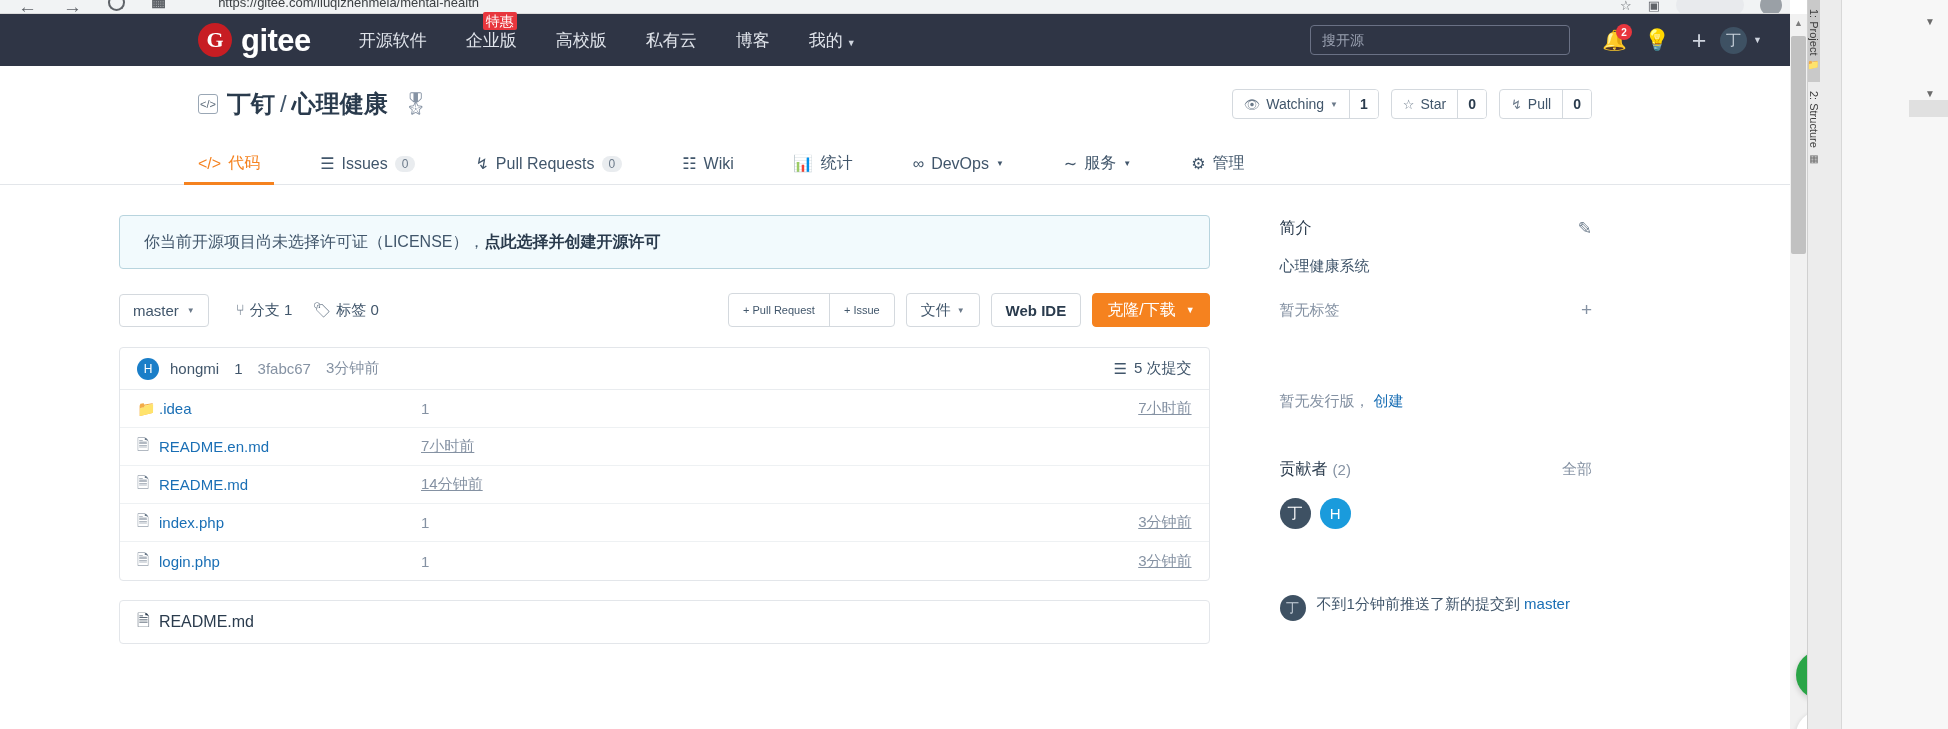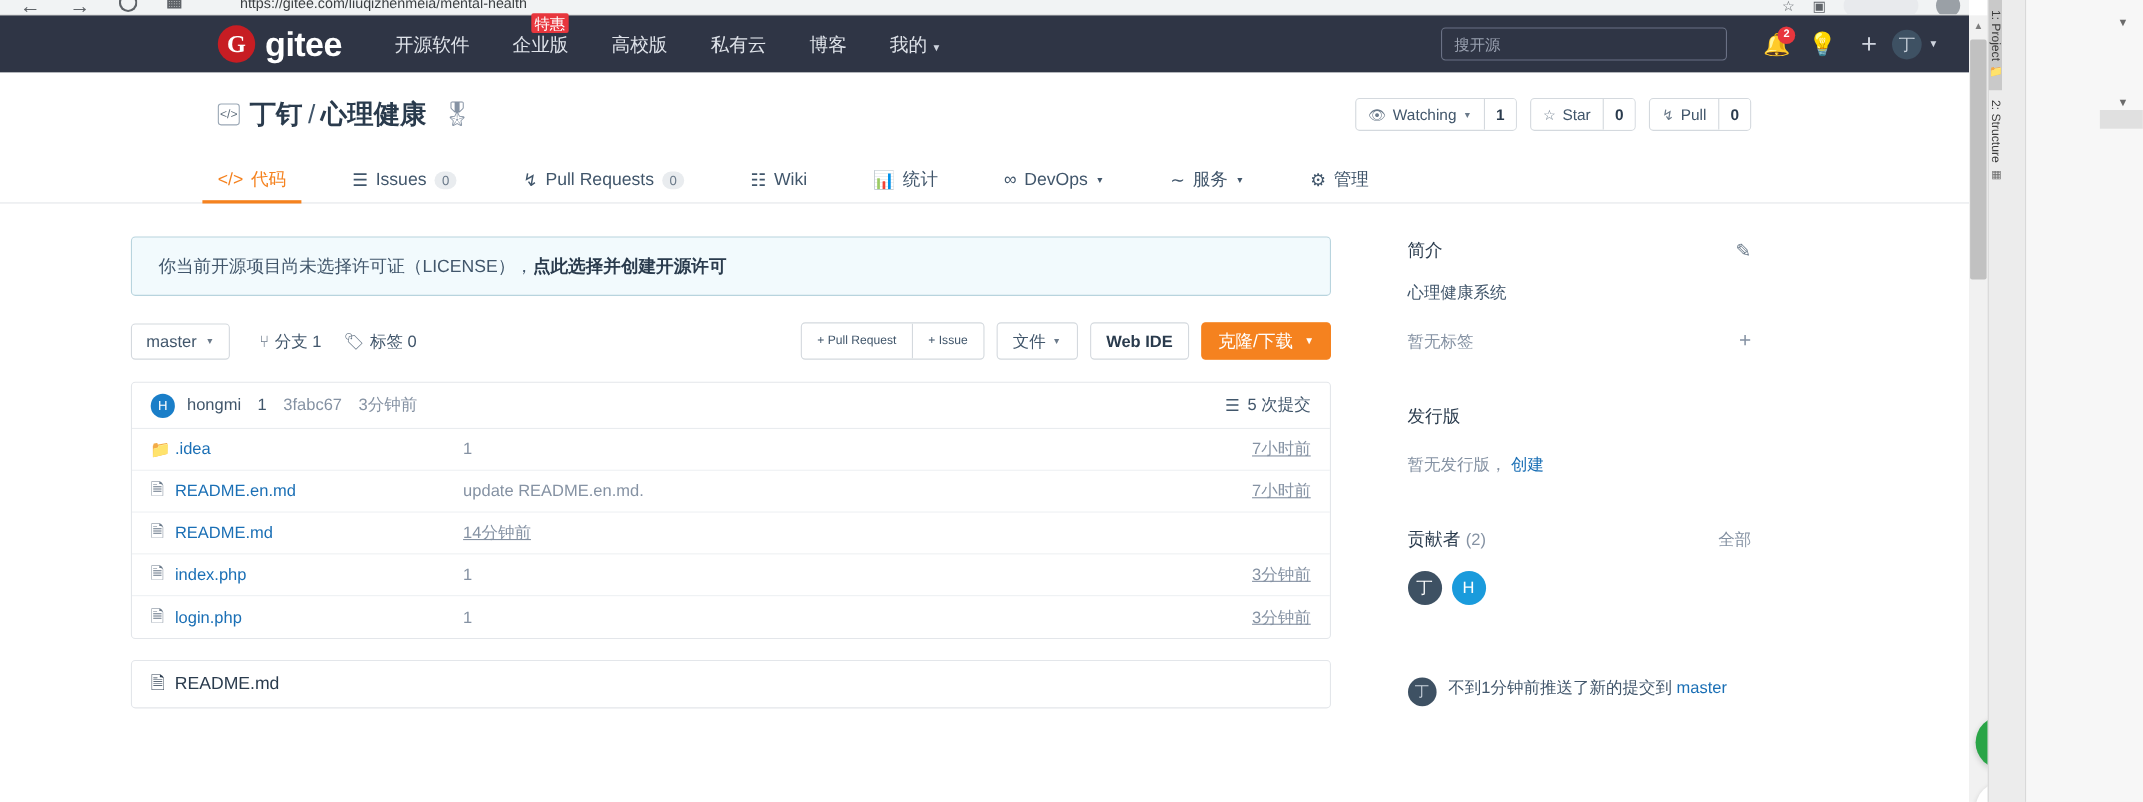--- a/index.html
+++ b/index.html
@@ -402,21 +402,20 @@
 
           <div class="file-row">
             <span class="f-icon">📁</span>
             <span class="f-name">.idea</span>
             <span class="f-msg">1</span>
             <span class="f-time">7小时前</span>
           </div>
           <div class="file-row">
             <span class="f-icon">🗎</span>
             <span class="f-name">README.en.md</span>
-            <span class="f-msg">update README.en.md.</span>
             <span class="f-time">7小时前</span>
           </div>
           <div class="file-row">
             <span class="f-icon">🗎</span>
             <span class="f-name">README.md</span>
             <span class="f-time">14分钟前</span>
           </div>
           <div class="file-row">
             <span class="f-icon">🗎</span>
             <span class="f-name">index.php</span>
@@ -449,23 +448,20 @@
           <div class="s-desc">心理健康系统</div>
           <div class="s-muted">
             <span>暂无标签</span>
             <span class="plus">+</span>
           </div>
         </div>
 
         <div class="s-gap"></div>
 
         <div class="s-sec">
-          <div class="s-head">
-            <span class="s-title">发行版</span>
-          </div>
           <div class="s-muted">
             <span>暂无发行版，</span>
             <a>创建</a>
           </div>
         </div>
 
         <div class="s-gap"></div>
 
         <div class="s-sec">
           <div class="s-head">

